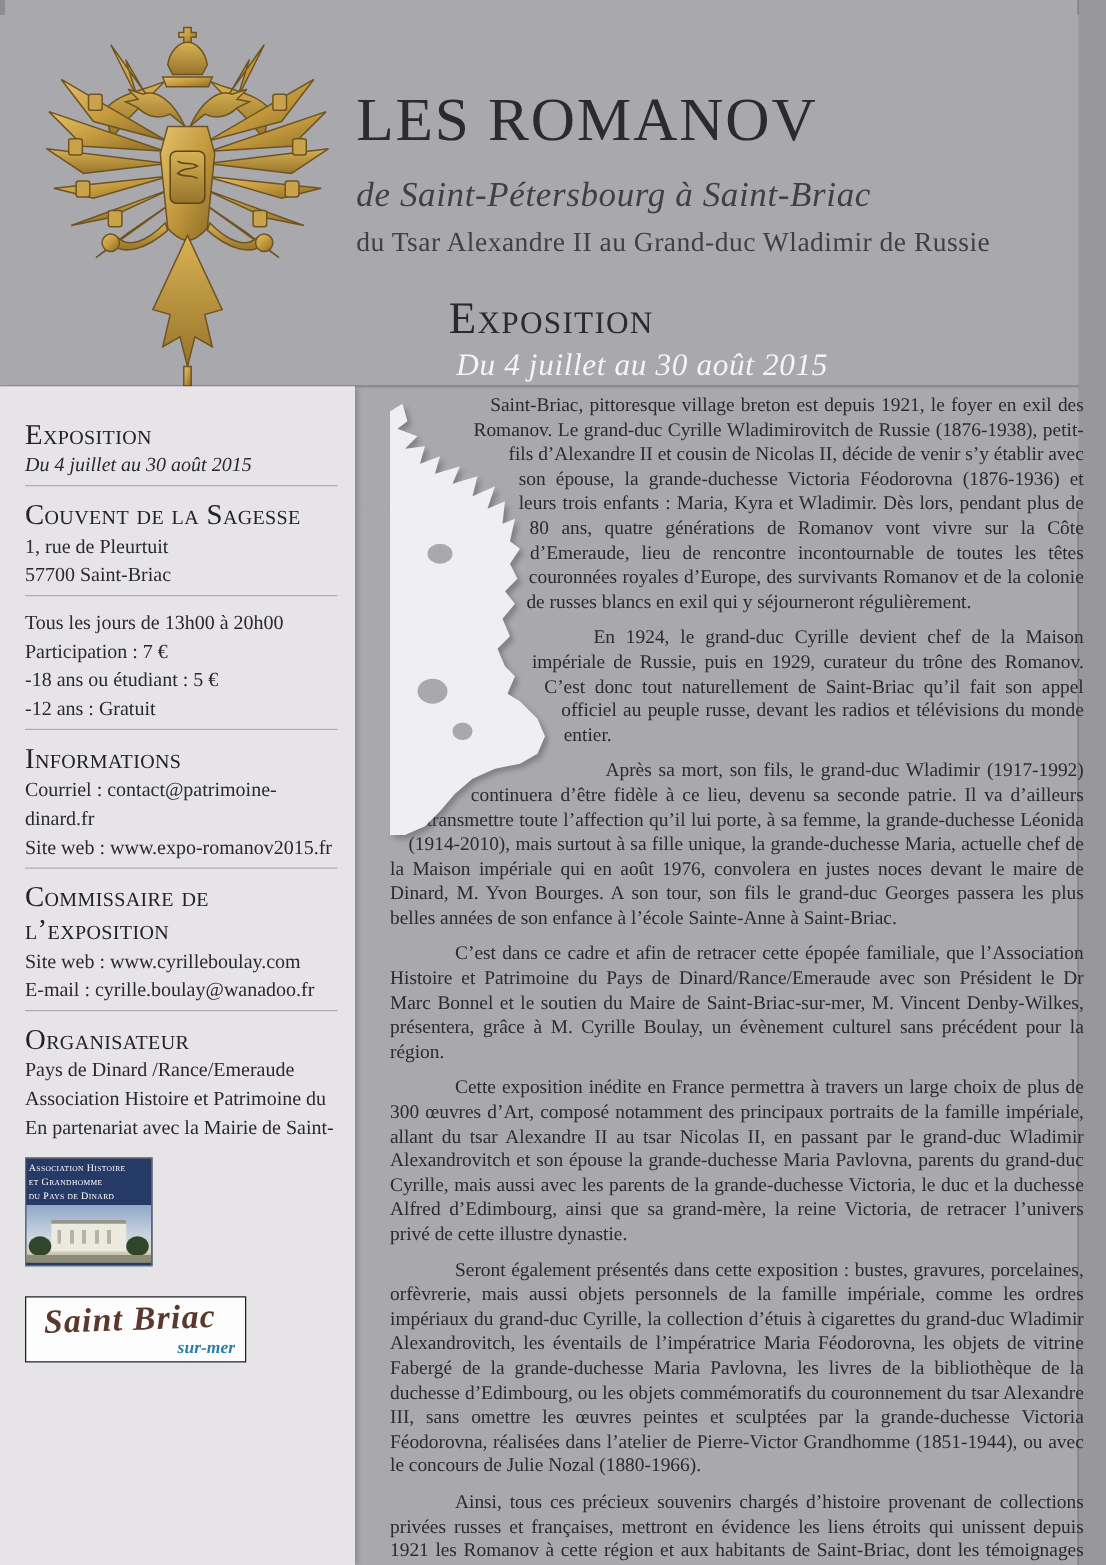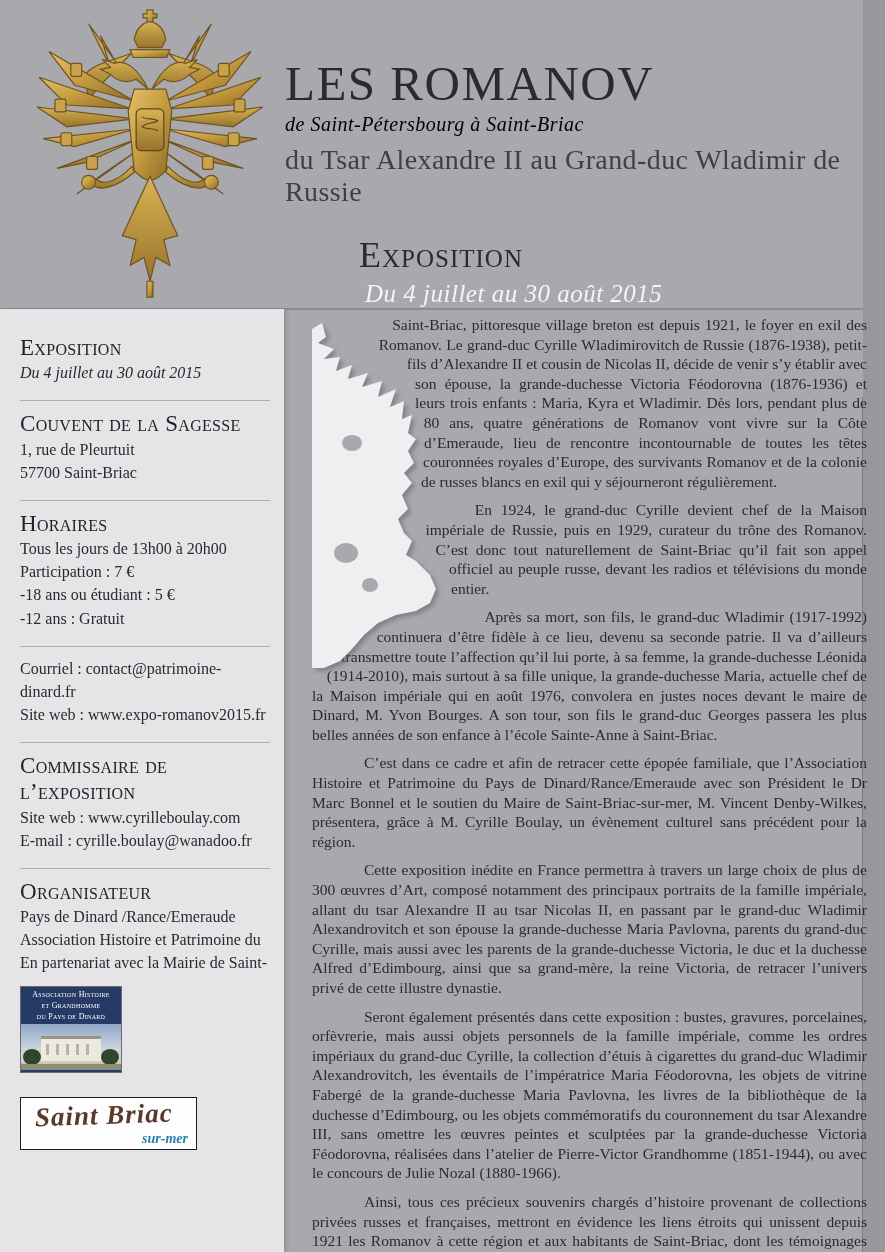--- a/index.html
+++ b/index.html
@@ -3,40 +3,40 @@
 <meta charset="utf-8">
 <title>Les Romanov — Exposition</title>
 <style>
   html,body{margin:0;padding:0;background:#a9a8ad;}
   .page{position:relative;width:885px;height:1252px;background:#a9a8ad;overflow:hidden;
         font-family:"Liberation Serif","DejaVu Serif",serif;color:#2b2a30;}
   
   .edge-left{position:absolute;left:0;top:0;width:4px;height:309px;background:#8e8d93;}
   .right-strip{position:absolute;right:0;top:0;bottom:0;width:22px;background:#98979c;border-left:1px solid rgba(0,0,0,0.18);}
   
-  .header{position:absolute;left:0;top:0;width:863px;height:397px;background:#a9a8ad;}
+  .header{position:absolute;left:0;top:12px;width:863px;height:397px;background:#a9a8ad;}
   .seam{position:absolute;left:0;top:308px;width:863px;height:2px;background:rgba(0,0,0,0.16);}
   .emblem{position:absolute;left:30px;top:6px;width:240px;height:297px;}
   .titles{position:absolute;left:285px;top:58px;width:575px;}
   .main-title{font-size:49px;line-height:1.05;letter-spacing:1.5px;color:#2b2a2f;font-weight:normal;margin:0;}
-  .subtitle-italic{font-style:italic;font-size:20px;color:#000000;margin-top:4px;letter-spacing:0.5px;}
-  .subtitle-line2{font-size:28px;color:#413f45;margin-top:8px;letter-spacing:0.4px;}
+  .subtitle-italic{font-style:italic;font-size:28px;color:#404040;margin-top:20px;letter-spacing:0.5px;}
+  .subtitle-line2{font-size:22px;color:#413f45;margin-top:8px;letter-spacing:0.4px;}
   .event-label{font-variant:small-caps;font-size:36px;color:#2b2a2f;margin:26px 0 0 74px;letter-spacing:1px;}
   .event-dates{font-style:italic;font-size:25px;color:#f5f4f7;margin:4px 0 0 80px;letter-spacing:0.5px;}
   
   .sidebar{position:absolute;left:0;top:309px;width:284px;bottom:0;background:#e6e4e6;
            box-shadow:3px 0 4px -1px rgba(0,0,0,0.18);box-sizing:border-box;
            padding:26px 14px 0 20px;color:#242329;}
-  .sb-section + .sb-section{border-top:1px solid #aeadb2;margin-top:16px;padding-top:10px;}
+  .sb-section + .sb-section{border-top:1px solid #aeadb2;margin-top:4px;padding-top:10px;}
   .sb-heading{font-variant:small-caps;font-size:23px;line-height:1.15;color:#232228;letter-spacing:0.3px;}
   .sb-line{font-size:16px;line-height:1.44;color:#2a2930;}
   .sb-line.italic{font-style:italic;}
   
   .assoc-logo{margin-top:12px;width:100px;height:85px;border:1px solid #6b6a70;background:#253a67;overflow:hidden;}
-  .assoc-title{padding:3px 2px 2px 2px;text-align:center;color:#fff;font-variant:small-caps;
+  .assoc-title{padding:3px 2px 2px 2px;text-align:left;color:#fff;font-variant:small-caps;
                font-size:8px;line-height:1.35;letter-spacing:0.3px;font-family:"Liberation Serif",serif;}
   .assoc-photo{position:relative;height:46px;background:linear-gradient(#8fa8c8,#ccd5e0 55%,#d9d3c5 80%,#a9a089);}
   .assoc-building{position:absolute;left:20%;right:20%;top:26%;height:46%;background:#eceadf;border-top:3px solid #9a958a;}
   .assoc-building:before{content:"";position:absolute;left:8%;right:8%;top:20%;height:55%;
         background:repeating-linear-gradient(90deg,#8b8778 0 3px,transparent 3px 10px);opacity:.55;}
   .assoc-bush-l,.assoc-bush-r{position:absolute;bottom:12%;width:18px;height:16px;border-radius:50%;background:#2f4629;}
   .assoc-bush-l{left:2%;} .assoc-bush-r{right:2%;}
   .assoc-ground{position:absolute;left:0;right:0;bottom:0;height:14%;background:#8d8d76;}
   
   .sb-logo{margin-top:24px;width:175px;height:51px;background:#fdfdfd;border:1px solid #1d1d22;position:relative;}
@@ -144,27 +144,27 @@
         <div class="sb-section">
           <div class="sb-heading">Exposition</div>
           <div class="sb-line italic">Du 4 juillet au 30 août 2015</div>
         </div>
         <div class="sb-section">
           <div class="sb-heading">Couvent de la Sagesse</div>
           <div class="sb-line">1, rue de Pleurtuit</div>
           <div class="sb-line">57700 Saint-Briac</div>
         </div>
         <div class="sb-section">
-          <div class="sb-heading">Horaires</div>
           <div class="sb-line">Tous les jours de 13h00 à 20h00</div>
           <div class="sb-line">Participation : 7 €</div>
           <div class="sb-line">-18 ans ou étudiant : 5 €</div>
           <div class="sb-line">-12 ans : Gratuit</div>
         </div>
         <div class="sb-section">
+          <div class="sb-heading">Informations</div>
           <div class="sb-line">Courriel : contact@patrimoine-dinard.fr</div>
           <div class="sb-line">Site web : www.expo-romanov2015.fr</div>
         </div>
         <div class="sb-section">
           <div class="sb-heading">Commissaire de l’exposition</div>
           <div class="sb-line">Site web : www.cyrilleboulay.com</div>
           <div class="sb-line">E-mail : cyrille.boulay@wanadoo.fr</div>
         </div>
         <div class="sb-section">
           <div class="sb-heading">Organisateur</div>

